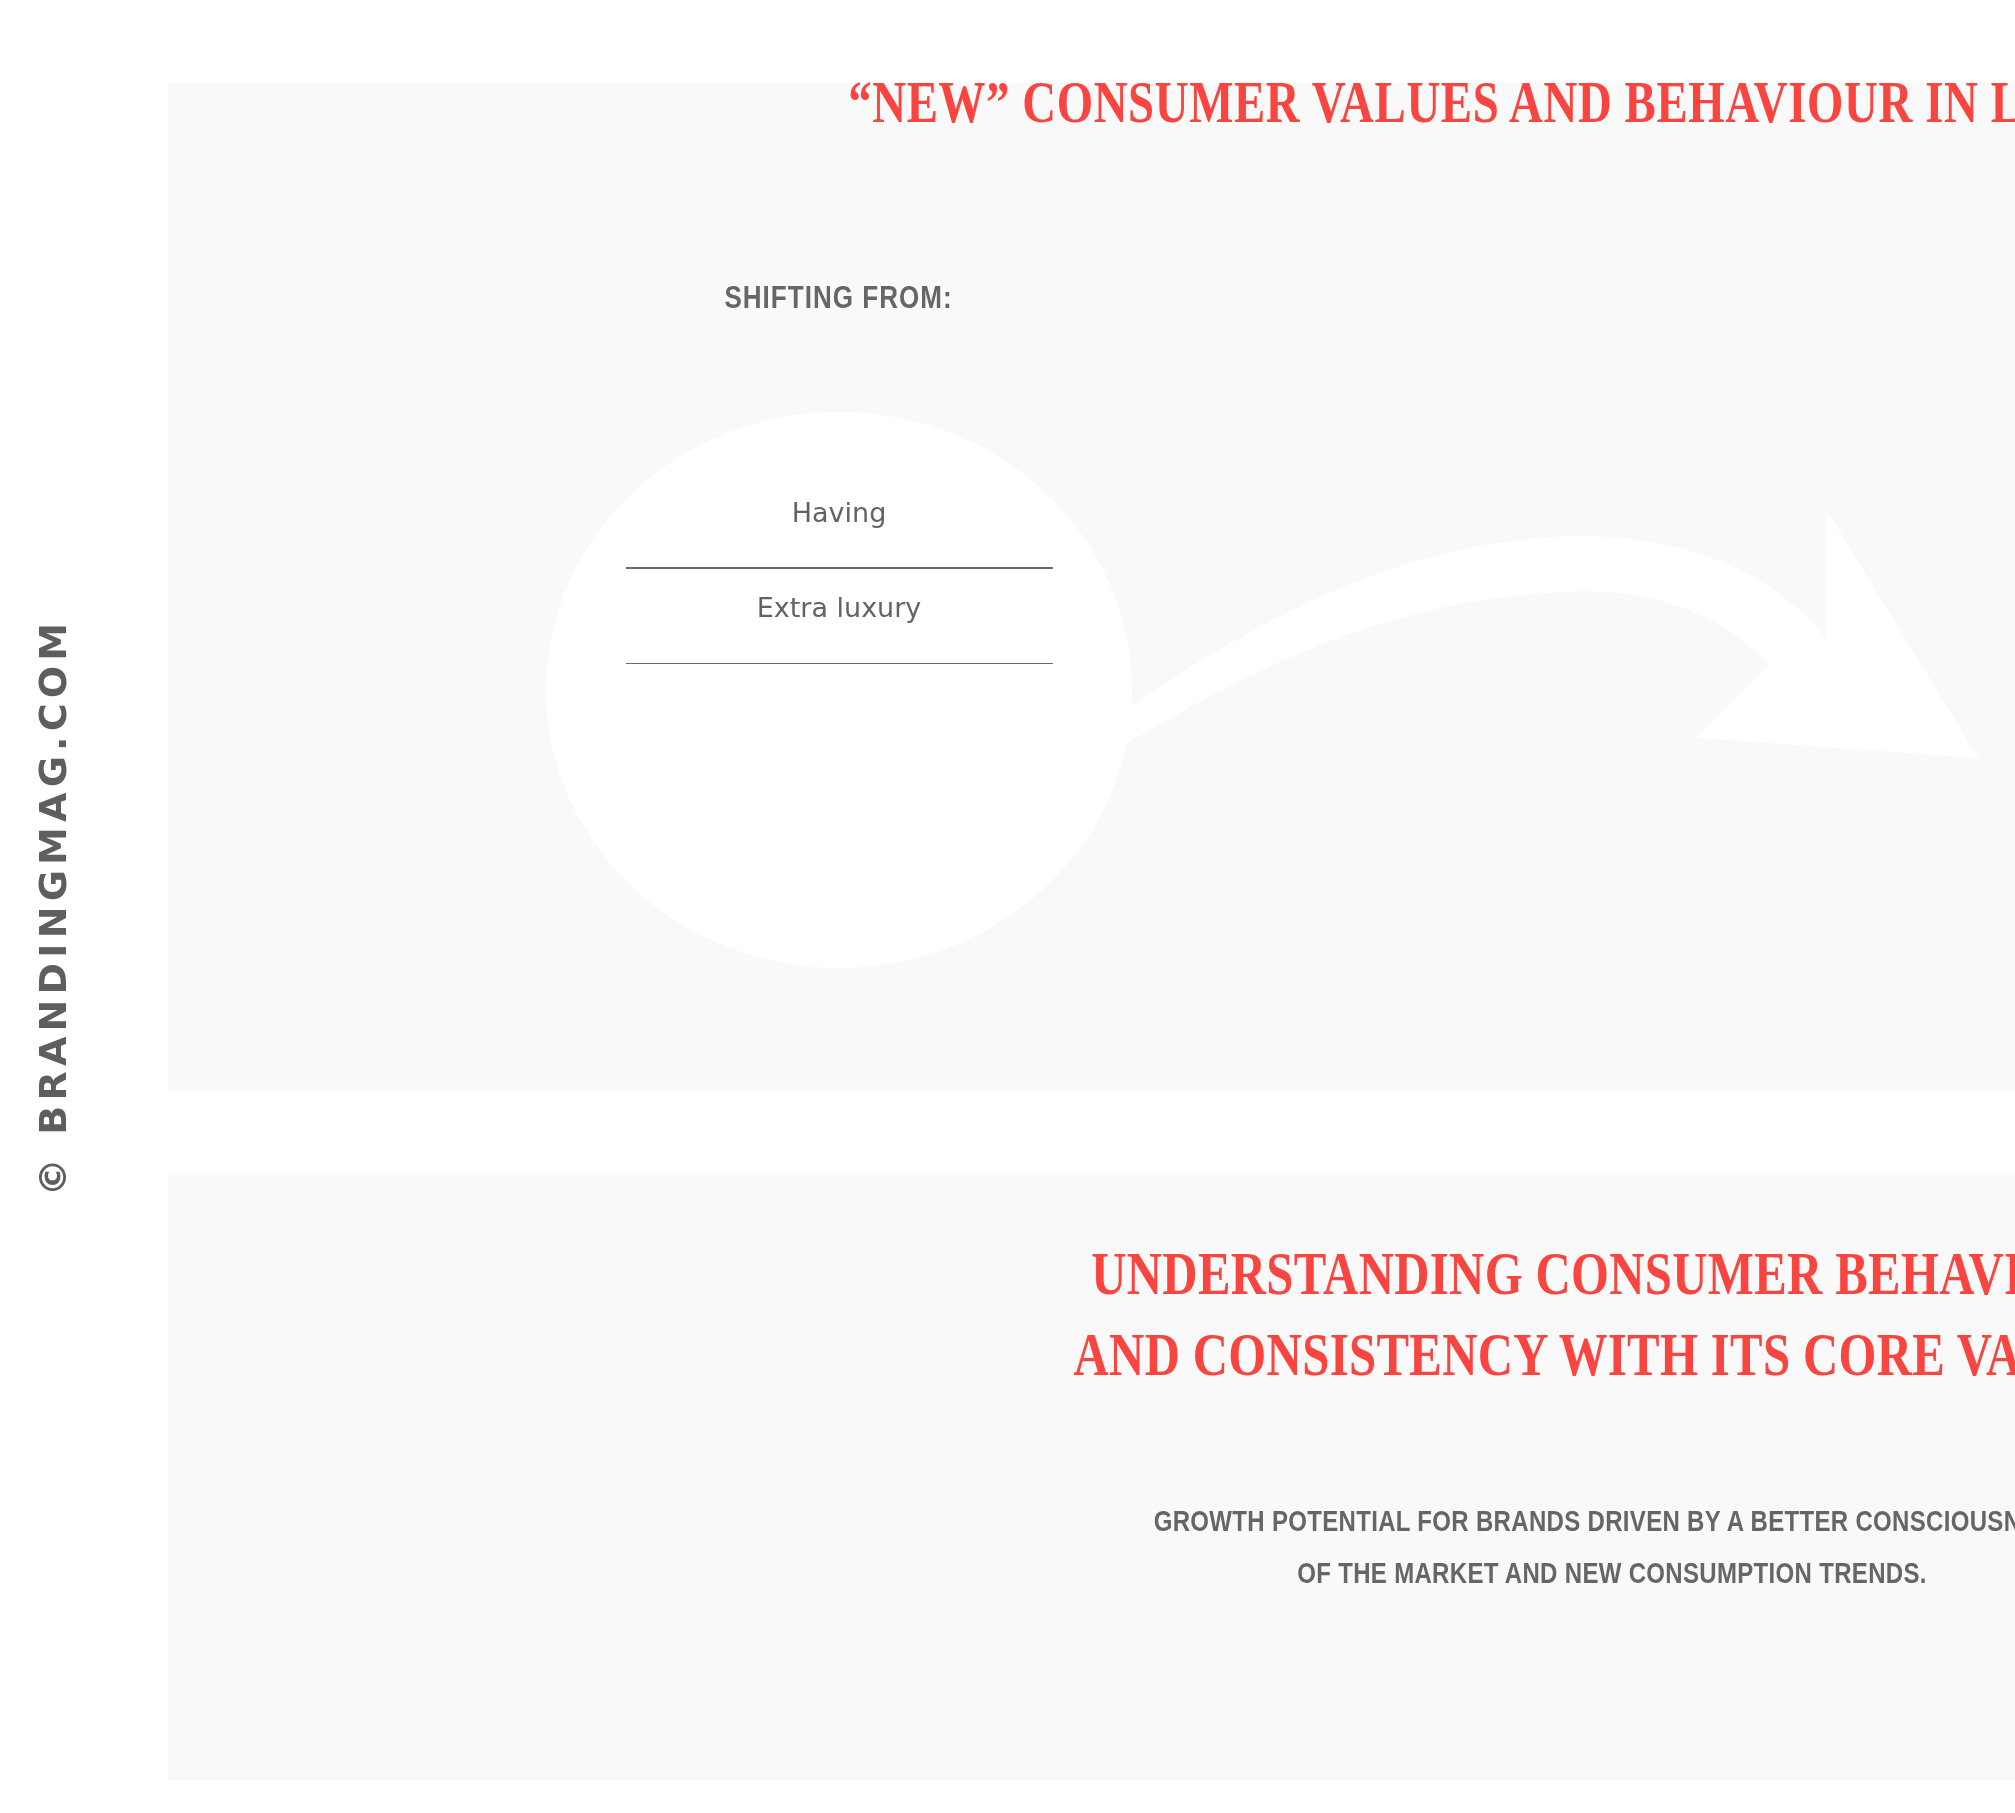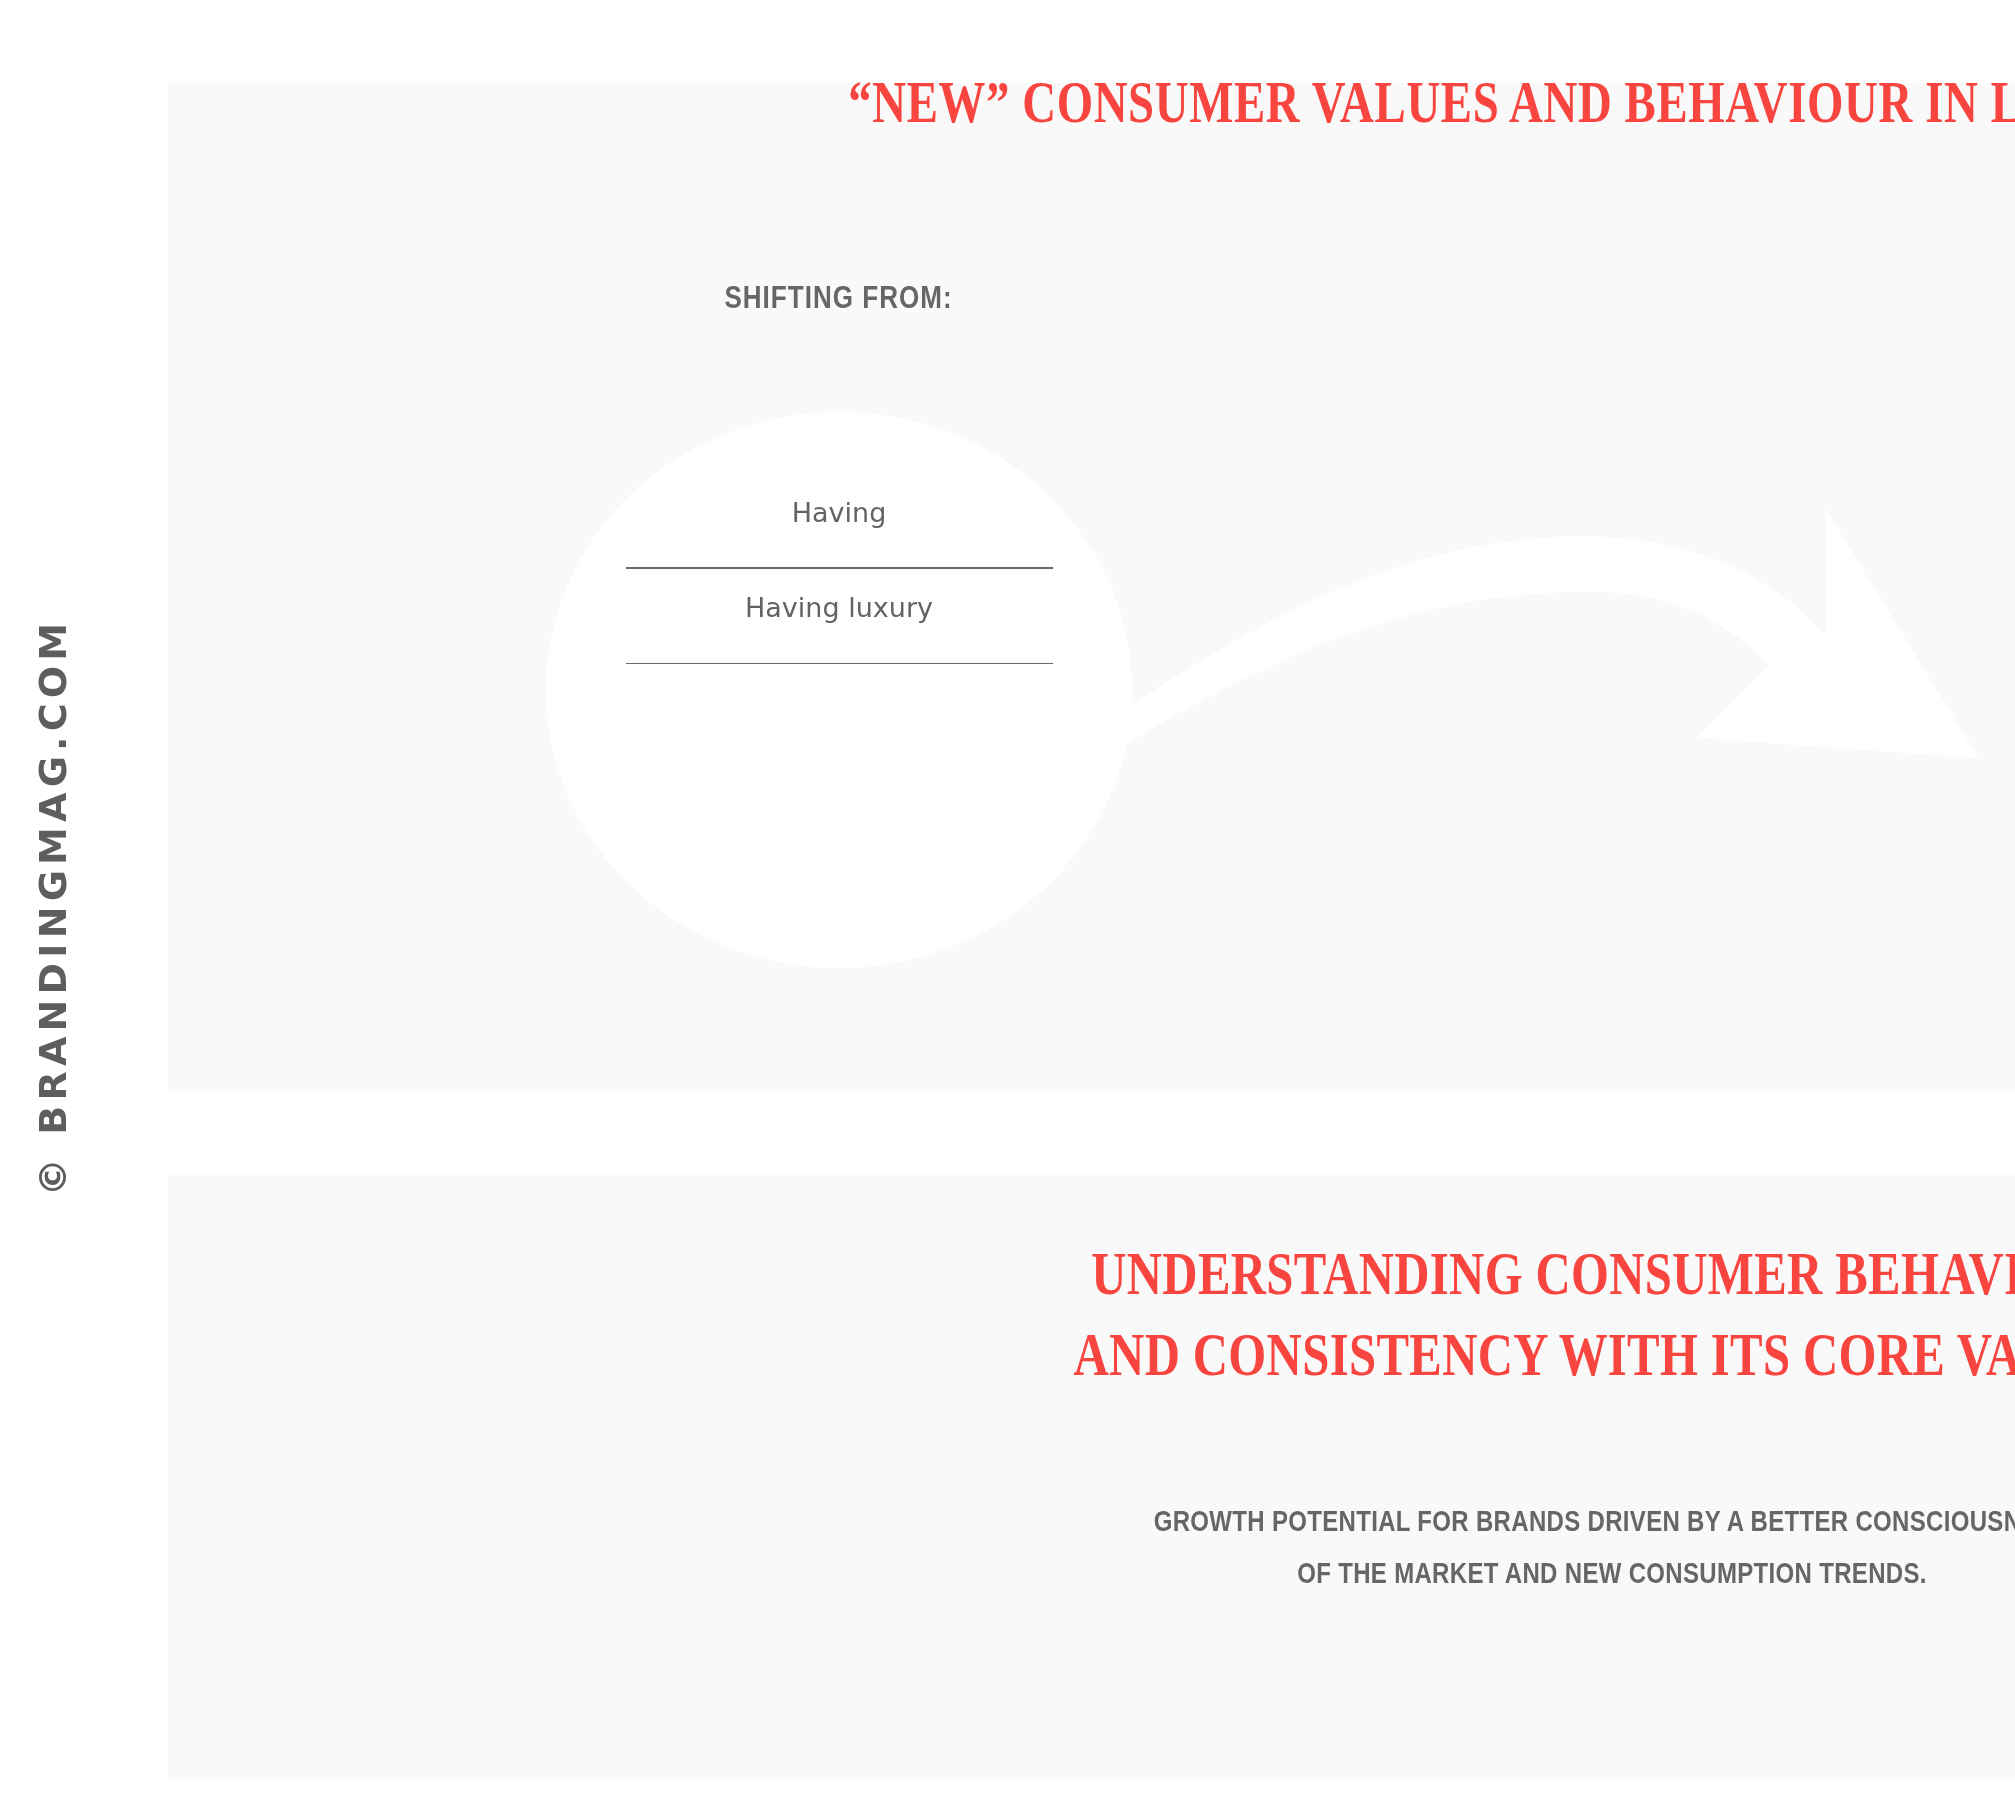--- a/index.html
+++ b/index.html
@@ -199,21 +199,21 @@
 
 <div class="col-label" id="label-from">SHIFTING FROM:</div>
 
 <div class="circle" id="circle-left">
   <div class="circle-inner">
     <div class="circle-row">
       <div class="circle-item">Having</div>
     </div>
     <div class="circle-divider"></div>
     <div class="circle-row">
-      <div class="circle-item">Having luxury</div>
+      <div class="circle-item">Extra luxury</div>
     </div>
     <div class="circle-divider"></div>
   </div>
 </div>
 
 <svg id="arrow-svg" viewBox="0 0 2700 700">
   <path d="M 0 640
            C 330 420, 700 170, 1180 150
            C 1480 140, 1700 240, 1830 400
            L 1830 80

